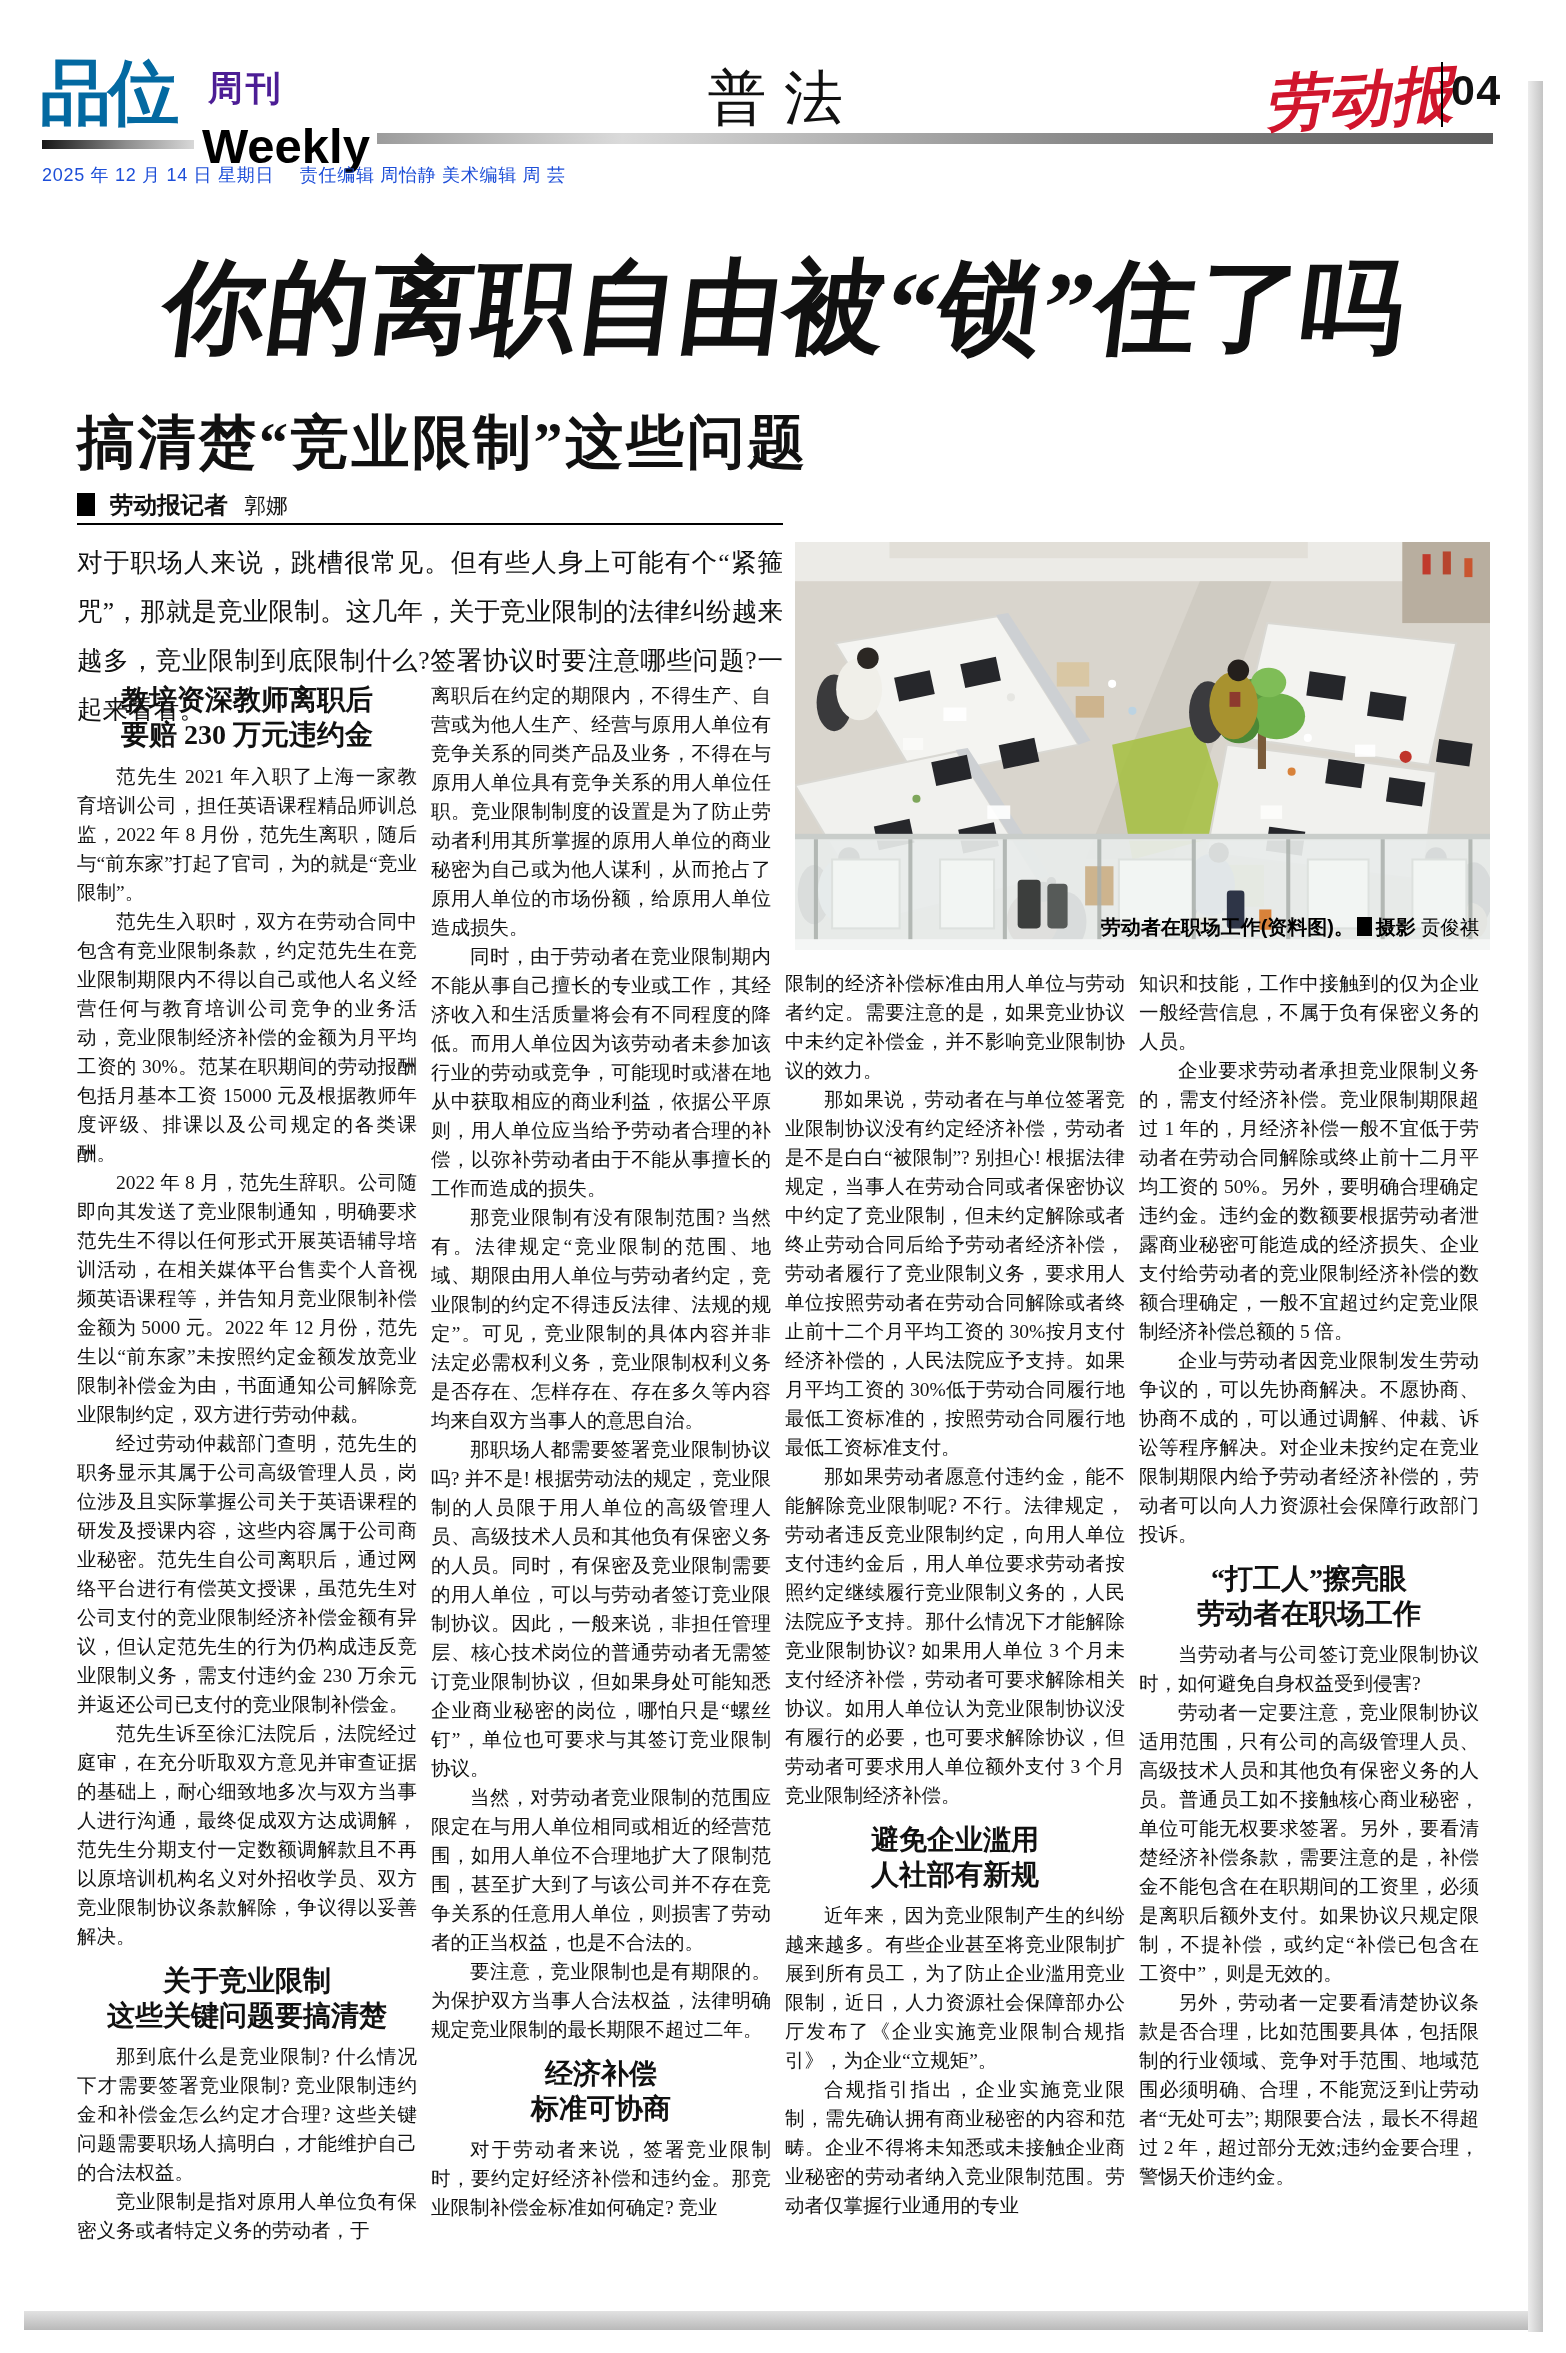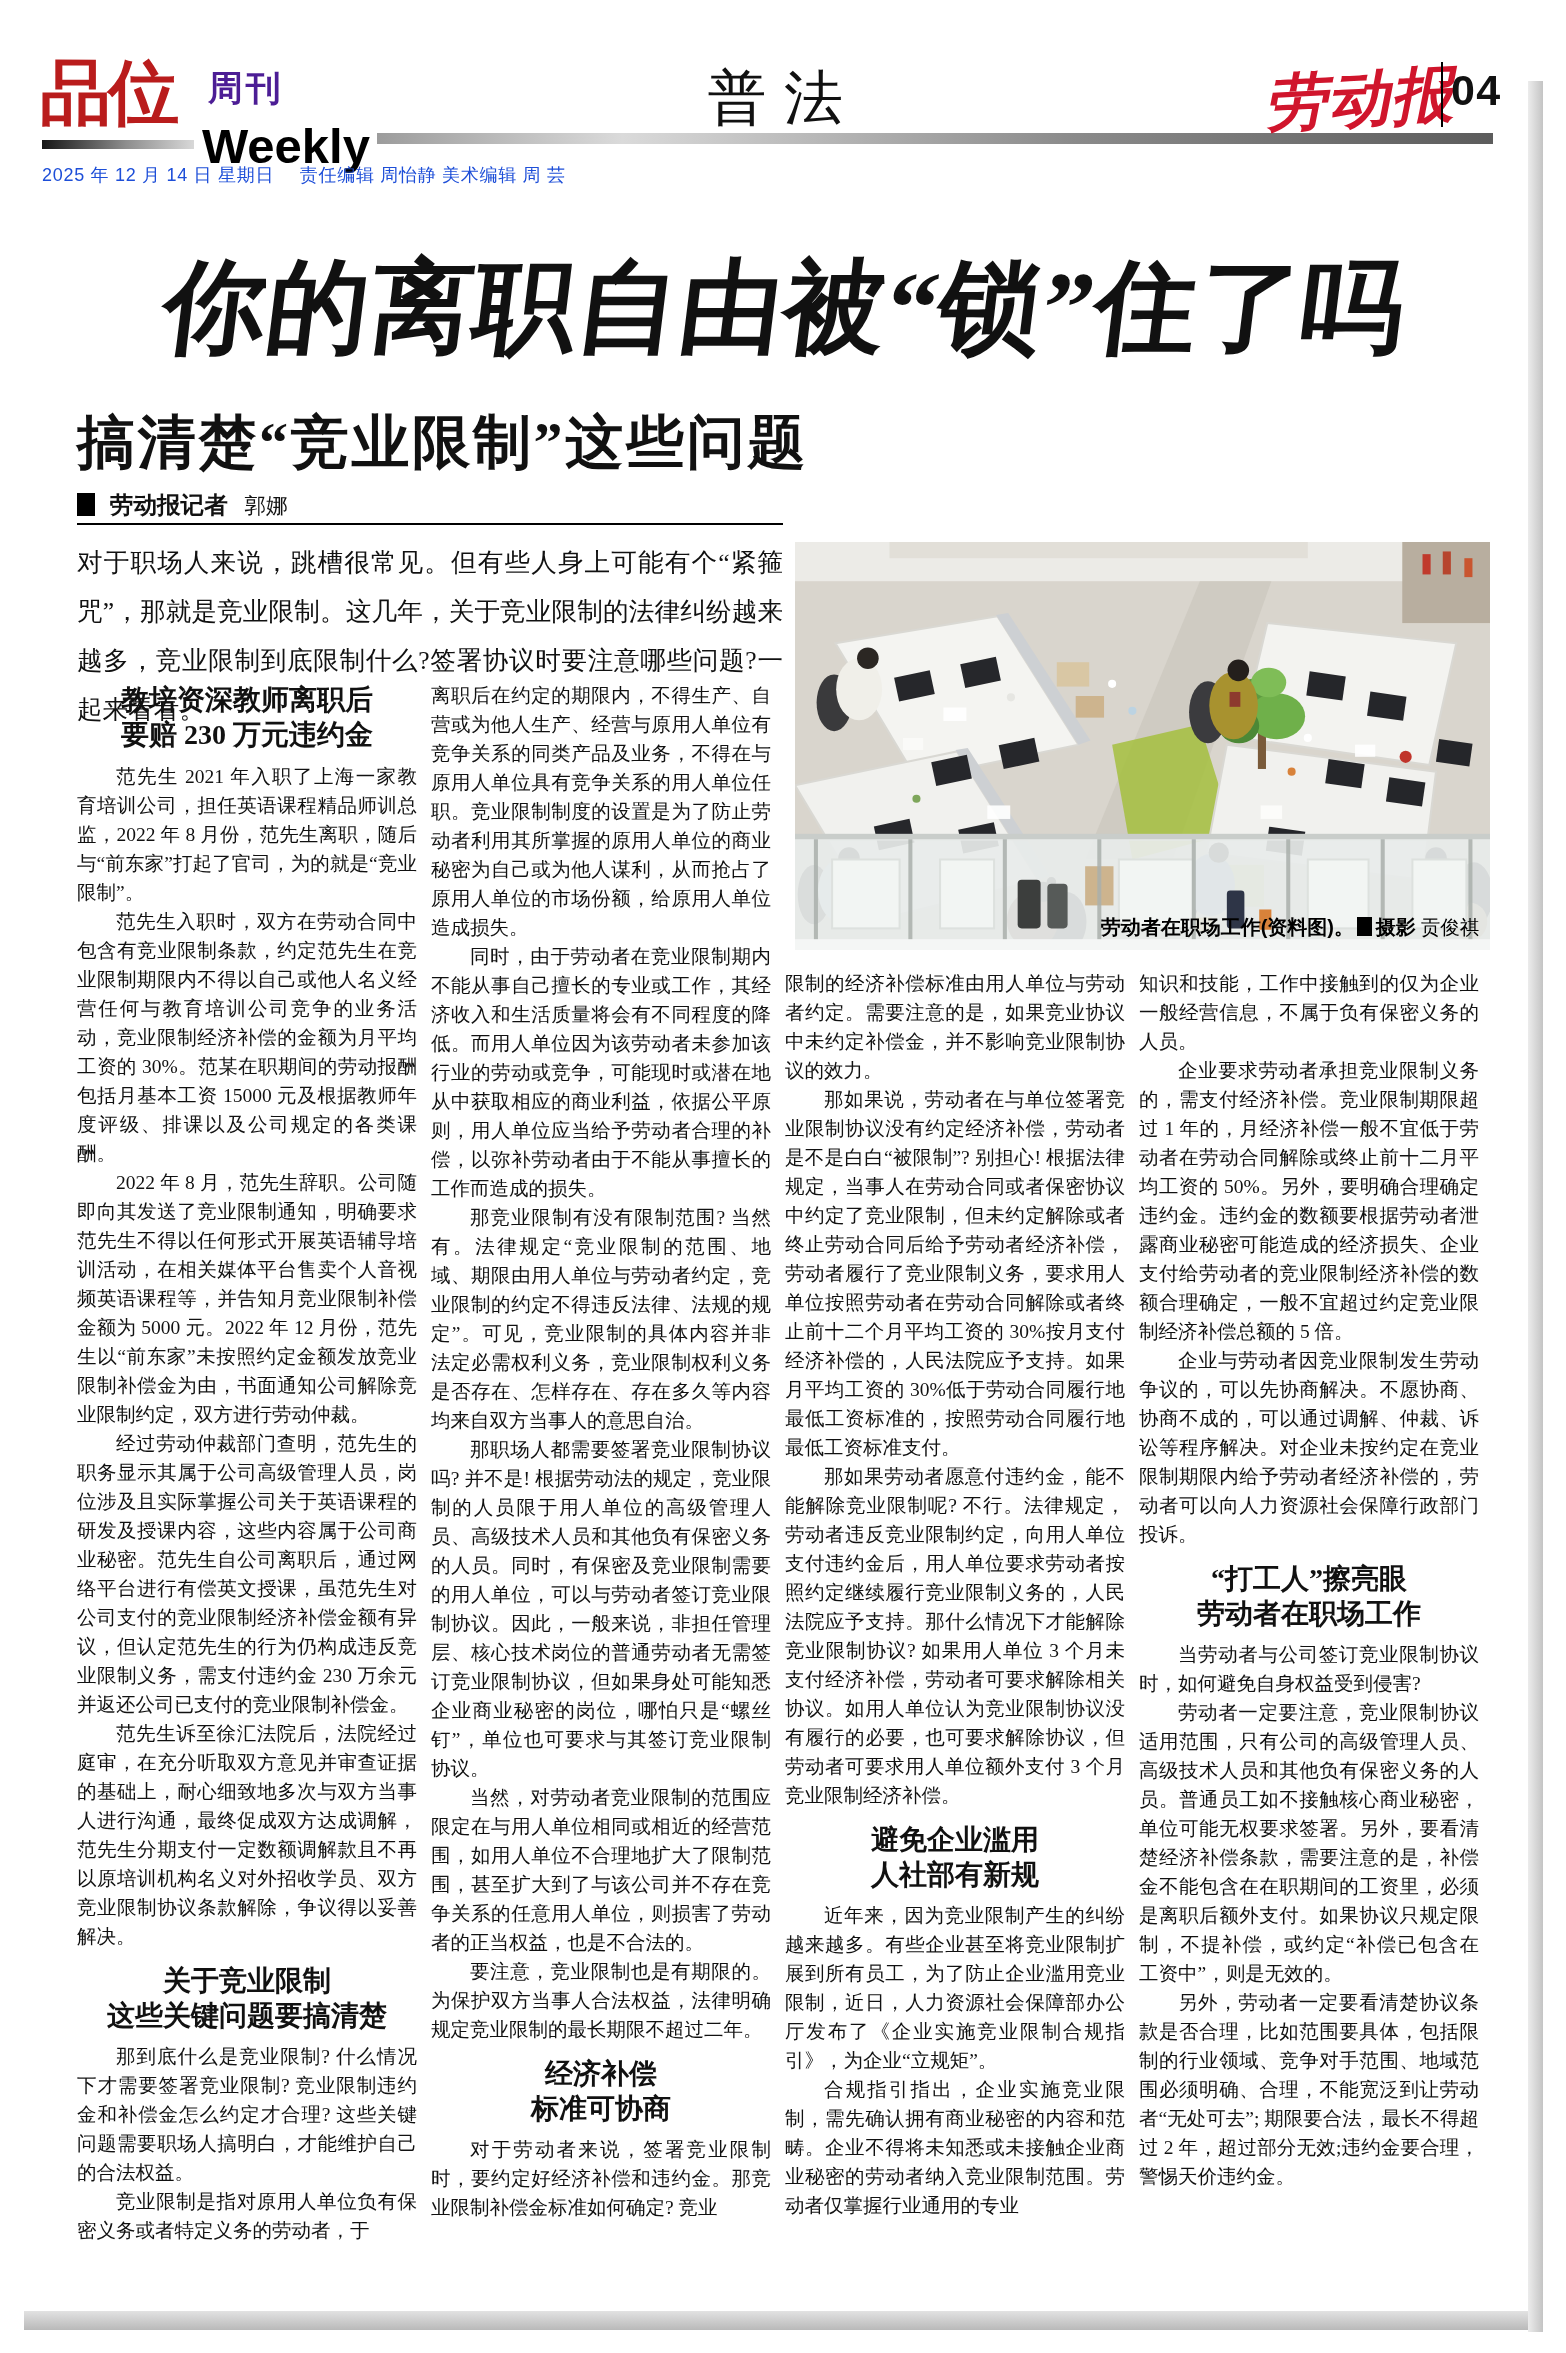--- a/index.html
+++ b/index.html
@@ -2,21 +2,21 @@
 <html style="font-size:10.8px"><head>
 <meta charset="utf-8">
 <style>
   html,body{margin:0;padding:0;background:#ffffff;}
   .page{position:relative;width:1567px;height:2354px;background:#ffffff;overflow:hidden;
         font-family:"Liberation Serif","DejaVu Serif",serif;color:#111;}
   .abs{position:absolute;}
 
   
   .logo-cn{left:40px;top:57px;font-family:"Liberation Sans","DejaVu Sans",sans-serif;
-           font-weight:900;font-size:71px;line-height:71px;color:#b91c1c;letter-spacing:-2.7px;}
+           font-weight:900;font-size:71px;line-height:71px;color:#0369a1;letter-spacing:-2.7px;}
   .logo-sub{left:208px;top:65px;font-family:"Liberation Sans","DejaVu Sans",sans-serif;
             font-weight:700;font-size:35px;color:#4c1d95;letter-spacing:2.7px;}
   .logo-en{left:202px;top:93px;font-family:"Liberation Sans","DejaVu Sans",sans-serif;
            font-weight:900;font-size:49px;letter-spacing:0;color:#000;margin-top:25px;}
   .logo-bar{left:42px;top:140px;width:152px;height:9.4px;
             background:linear-gradient(90deg,#161616,#8d8d8d 55%,#d8d8d8);}
   .header-bar{left:377px;top:133px;width:1116px;height:10.8px;
               background:linear-gradient(90deg,#9c9c9c,#dadada 22%,#8b8b8b 62%,#5c5c5c);}
   .date-line{left:42px;top:163px;font-family:"Liberation Sans","DejaVu Sans",sans-serif;
              font-size:18px;color:#1d4ed8;letter-spacing:0.7px;white-space:nowrap;}

